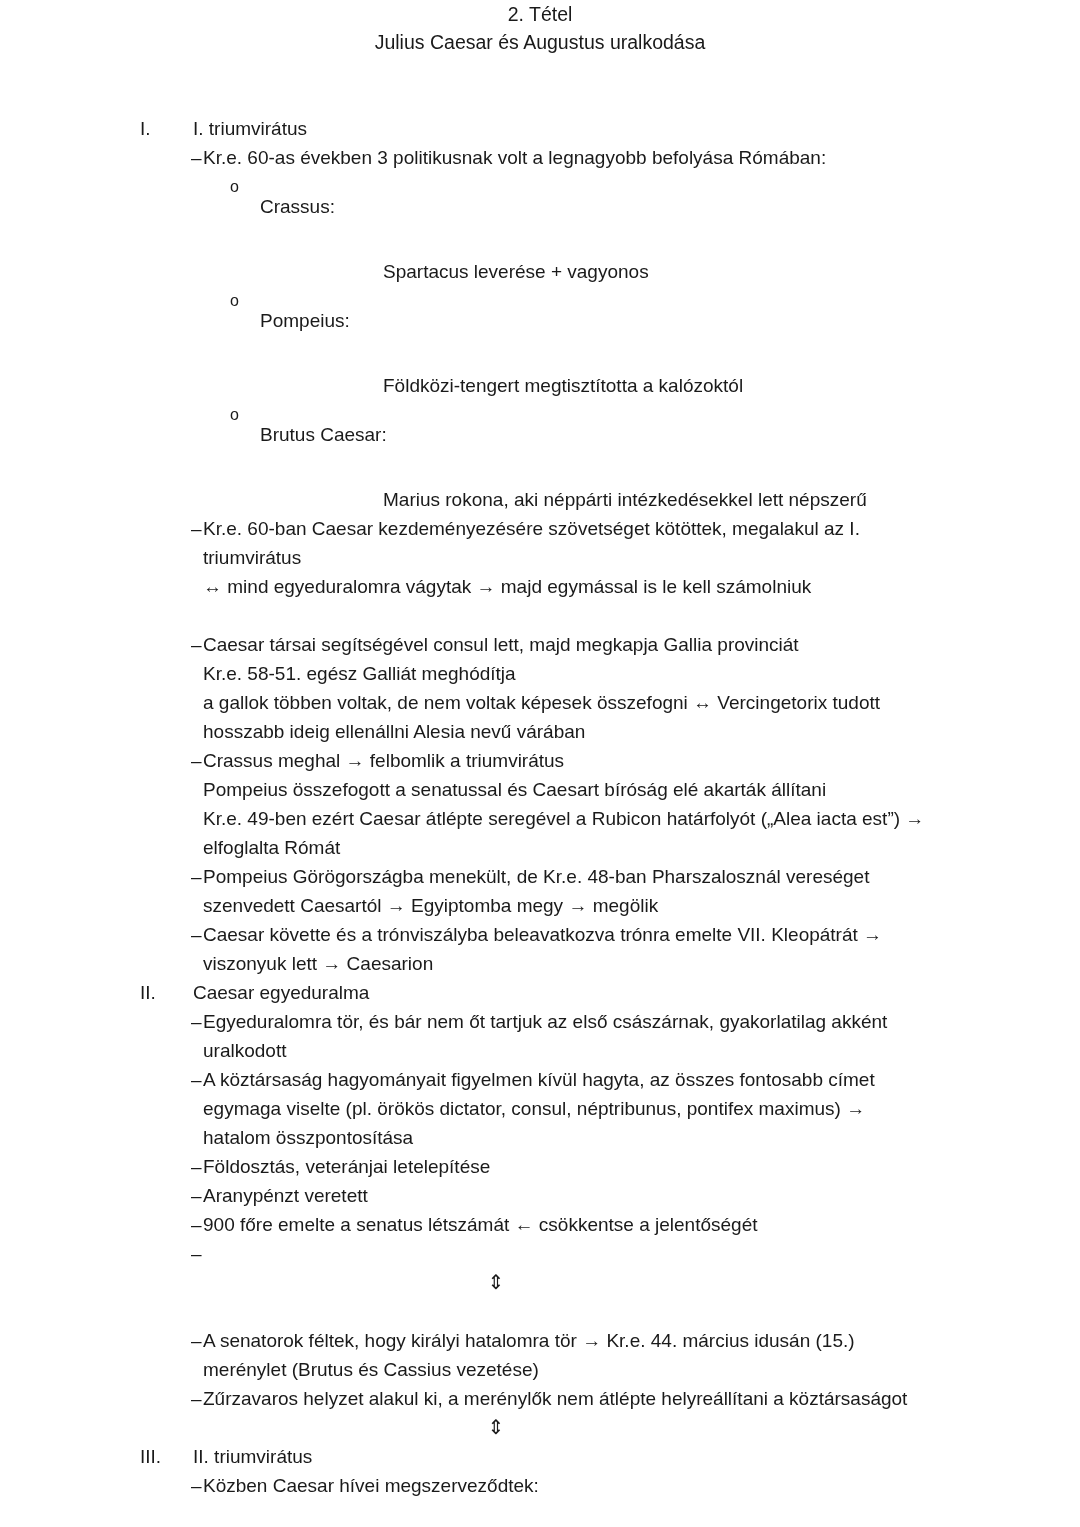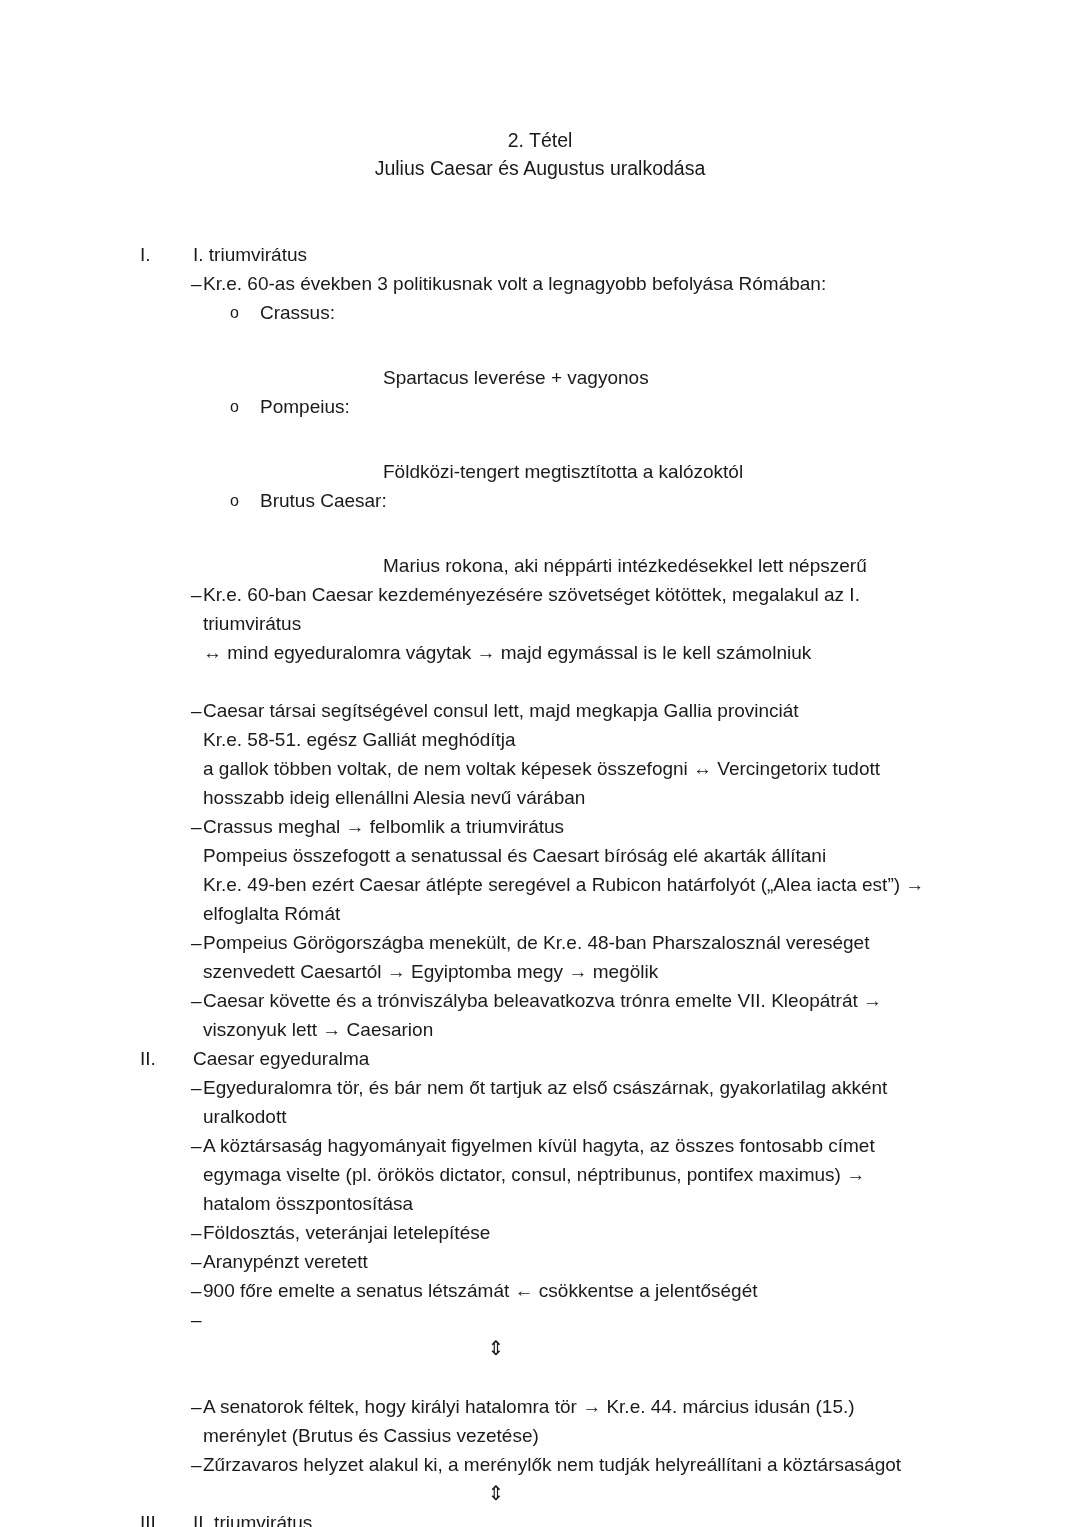--- a/index.html
+++ b/index.html
@@ -13,21 +13,20 @@
     height: 1527px;
     background: #ffffff;
     font-family: "Liberation Sans", sans-serif;
     color: #1a1a1a;
     overflow: hidden;
     box-sizing: border-box;
   }
 
   
   .title-block {
-    padding-top: 126px;
     text-align: center;
     font-size: 19.5px;
     line-height: 28px;
   }
   .title-line {
     display: block;
     white-space: pre-wrap;
   }
 
   
@@ -73,20 +72,21 @@
   .lvl3 > .marker {
     width: 11px;
     flex: 0 0 11px;
     font-size: 16px;
     line-height: 29px;
     white-space: pre;
   }
   .lvl3 > .txt {
     margin-left: 19px;
     flex: 1 1 auto;
+    margin-top: 20px;
   }
 
   
   .lvl4 {
     padding-left: 383px;
     margin-top: 36px;
   }
 
   
   .symbol-line {
@@ -191,21 +191,21 @@
         <span class="marker">–</span>
       </div>
       <div class="symbol-line">⇕</div>
       <div class="spacer"></div>
       <div class="row lvl2">
         <span class="marker">–</span>
         <span class="txt">A senatorok féltek, hogy királyi hatalomra tör → Kr.e. 44. március idusán (15.) merénylet (Brutus és Cassius vezetése)</span>
       </div>
       <div class="row lvl2">
         <span class="marker">–</span>
-        <span class="txt">Zűrzavaros helyzet alakul ki, a merénylők nem tudják helyreállítani a köztársaságot</span>
+        <span class="txt">Zűrzavaros helyzet alakul ki, a merénylők nem átlépte helyreállítani a köztársaságot</span>
       </div>
       <div class="symbol-line">⇕</div>
       <div class="row lvl1">
         <span class="marker">III.</span>
         <span class="txt">II. triumvirátus</span>
       </div>
       <div class="row lvl2">
         <span class="marker">–</span>
         <span class="txt">Közben Caesar hívei megszerveződtek:</span>
       </div>

